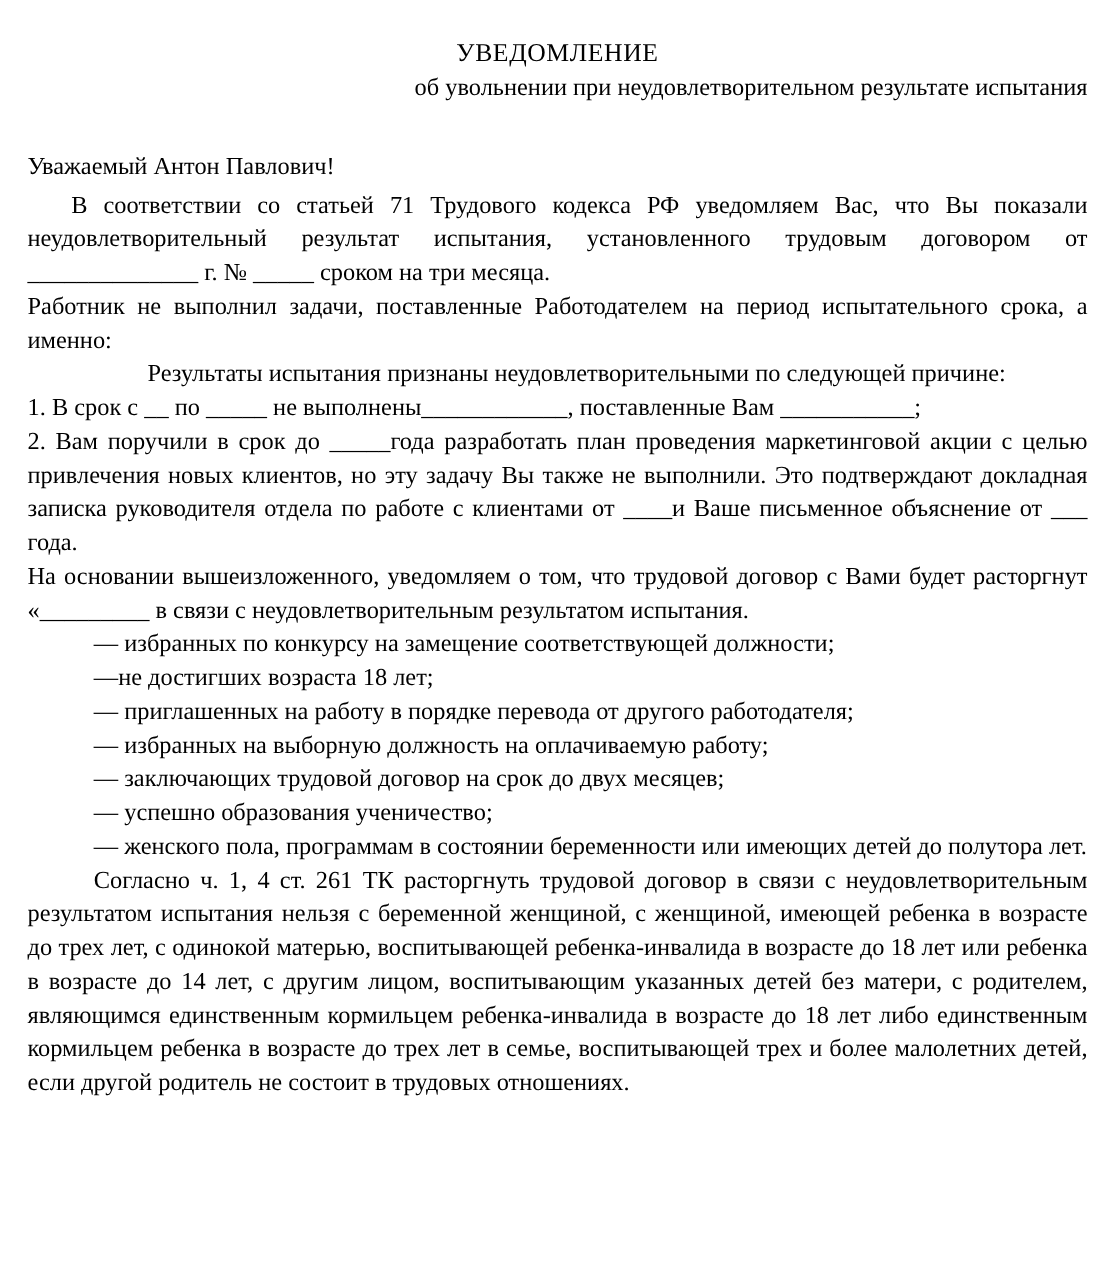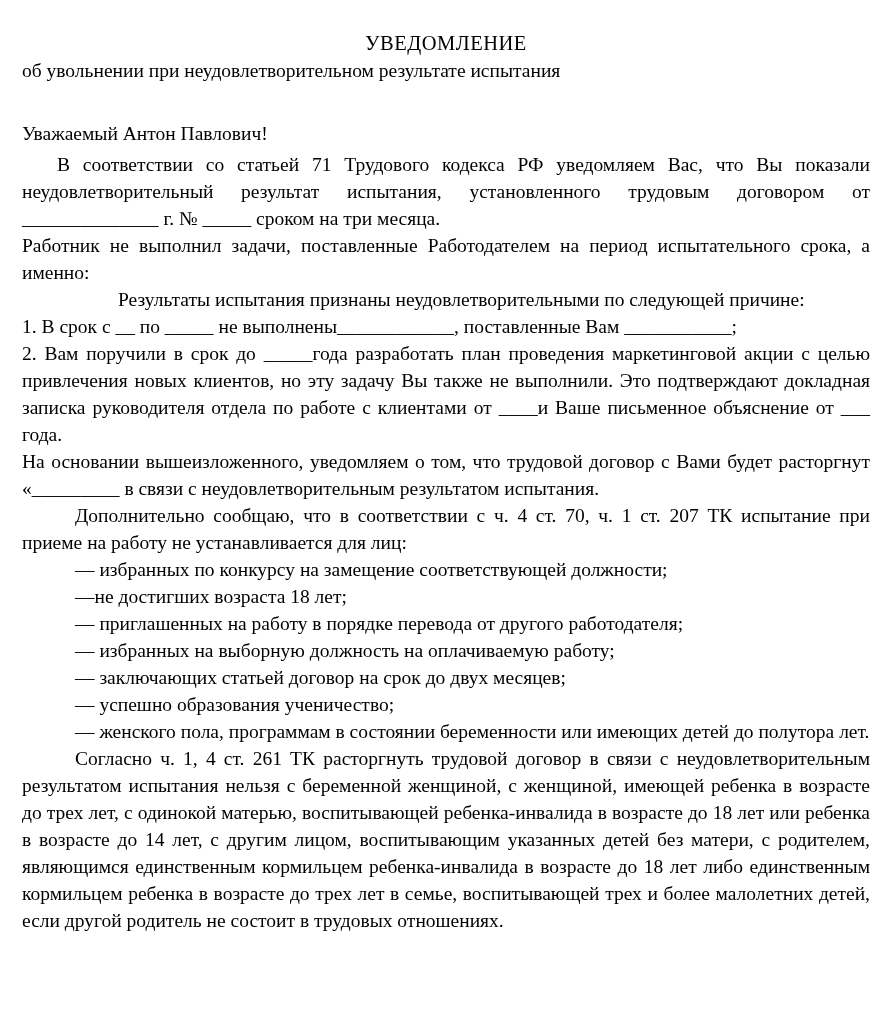--- a/index.html
+++ b/index.html
@@ -23,21 +23,21 @@
   .doc-title {
     margin: 0;
     font-size: 20.5px;
     font-weight: normal;
     text-align: center;
     letter-spacing: 0.5px;
     font-family: Liberation Serif, serif;
   }
   .doc-subtitle {
     margin: 0 0 36px 0;
-    text-align: left;
+    text-align: right;
   }
   .salutation {
     margin: 0 0 4px 0;
     text-align: left;
   }
   p.para {
     margin: 0;
     text-align: justify;
   }
   .indent-std   { text-indent: 35px; }   
@@ -61,32 +61,31 @@
   <p class="para">Работник не выполнил задачи, поставленные Работодателем на период испытательного срока, а именно:</p>
 
   <p class="para indent-wide">Результаты испытания признаны неудовлетворительными по следующей причине:</p>
 
   <p class="para">1. В срок с __ по _____ не выполнены____________, поставленные Вам ___________;</p>
 
   <p class="para">2. Вам поручили в срок до _____года разработать план проведения маркетинговой акции с целью привлечения новых клиентов, но эту задачу Вы также не выполнили. Это подтверждают докладная записка руководителя отдела по работе с клиентами от ____и Ваше письменное объяснение от ___ года.</p>
 
   <p class="para">На основании вышеизложенного, уведомляем о том, что трудовой договор с Вами будет расторгнут «_________ в связи с неудовлетворительным результатом испытания.</p>
 
-  <p class="para indent-mid">Дополнительно сообщаю, что в соответствии с ч. 4 ст. 70, ч. 1 ст. 207 ТК испытание при приеме на работу не устанавливается для лиц:</p>
 
   <p class="para indent-mid list-item">— избранных по конкурсу на замещение соответствующей должности;</p>
 
   <p class="para indent-mid list-item">—не достигших возраста 18 лет;</p>
 
 
   <p class="para indent-mid list-item">— приглашенных на работу в порядке перевода от другого работодателя;</p>
 
   <p class="para indent-mid list-item">— избранных на выборную должность на оплачиваемую работу;</p>
 
-  <p class="para indent-mid list-item">— заключающих статьей договор на срок до двух месяцев;</p>
+  <p class="para indent-mid list-item">— заключающих трудовой договор на срок до двух месяцев;</p>
 
   <p class="para indent-mid list-item">— успешно образования ученичество;</p>
 
   <p class="para indent-mid list-item">— женского пола, программам в состоянии беременности или имеющих детей до полутора лет.</p>
 
   <p class="para indent-mid gap-top">Согласно ч. 1, 4 ст. 261 ТК расторгнуть трудовой договор в связи с неудовлетворительным результатом испытания нельзя с беременной женщиной, с женщиной, имеющей ребенка в возрасте до трех лет, с одинокой матерью, воспитывающей ребенка-инвалида в возрасте до 18 лет или ребенка в возрасте до 14 лет, с другим лицом, воспитывающим указанных детей без матери, с родителем, являющимся единственным кормильцем ребенка-инвалида в возрасте до 18 лет либо единственным кормильцем ребенка в возрасте до трех лет в семье, воспитывающей трех и более малолетних детей, если другой родитель не состоит в трудовых отношениях.</p>
 
 </div>
 
 </body></html>

